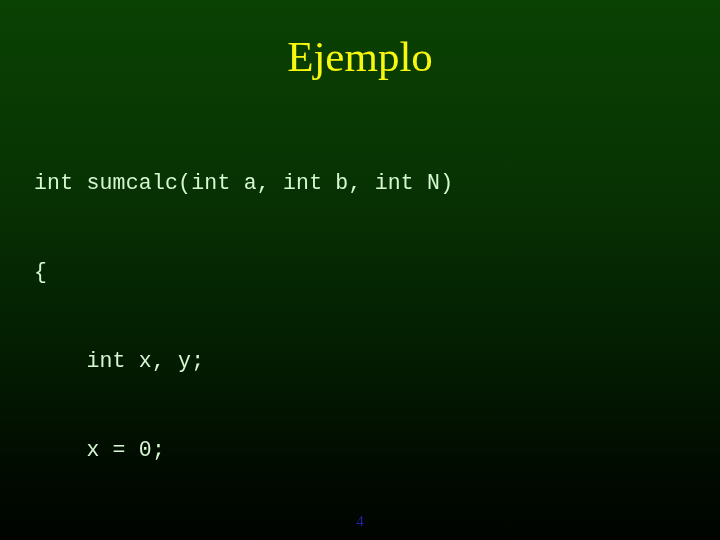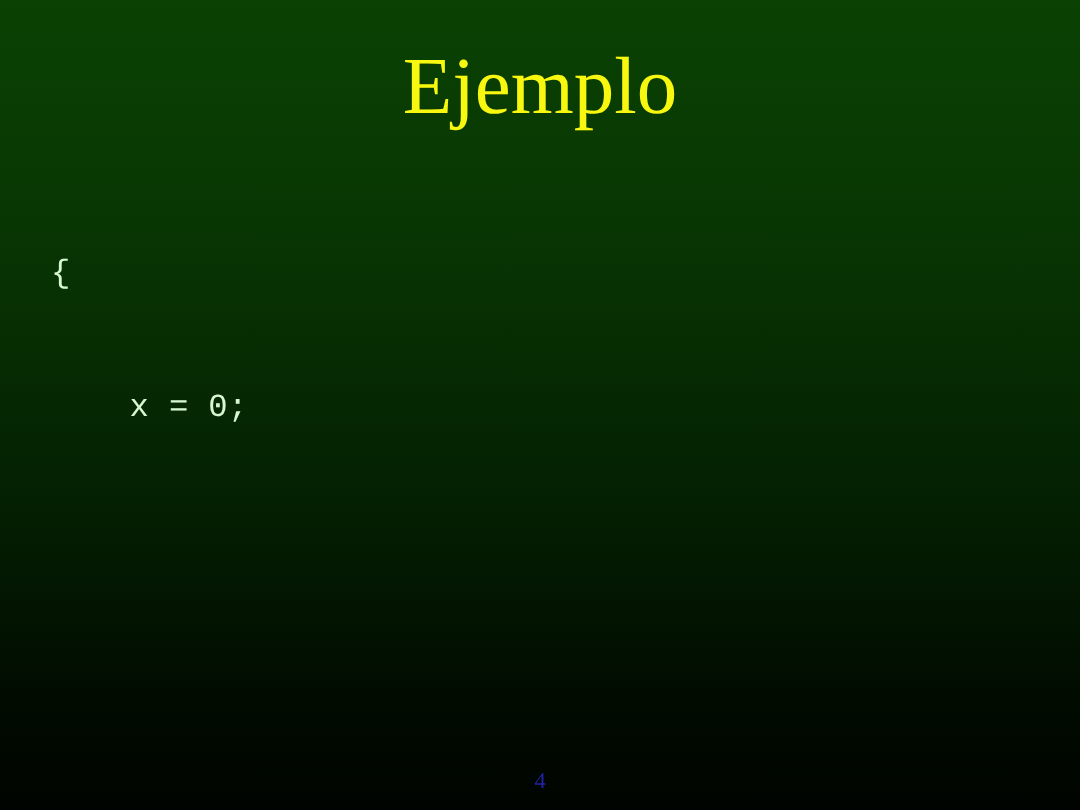--- a/index.html
+++ b/index.html
@@ -17,21 +17,21 @@
   }
 
   
   #title {
     position: absolute;
     top: 32px;
     left: 0;
     width: 720px;
     text-align: center;
     font-family: "Liberation Serif", "DejaVu Serif", serif;
-    font-size: 54px;
+    font-size: 43px;
     line-height: 50px;
     color: #f7f70f;
     letter-spacing: 0px;
     white-space: pre;
   }
 
   
   #code-block {
     position: absolute;
     left: 34px;
@@ -64,21 +64,23 @@
   }
 </style>
 </head>
 <body>
 
 <div id="slide">
 
   <div id="title">Ejemplo</div>
 
   <div id="code-block">
+    <span class="code-line">int sumcalc(int a, int b, int N)</span>
     <span class="code-line">{</span>
+    <span class="code-line">    int x, y;</span>
     <span class="code-line">    x = 0;</span>
     
     
     
     
     
     
     
   </div>
 

